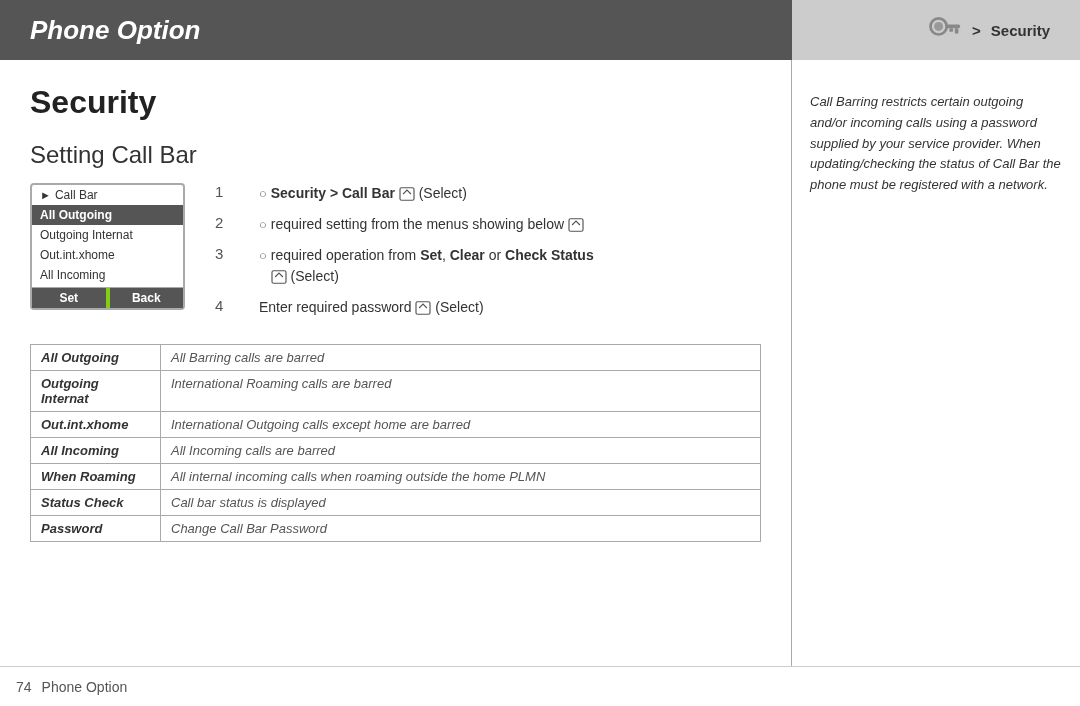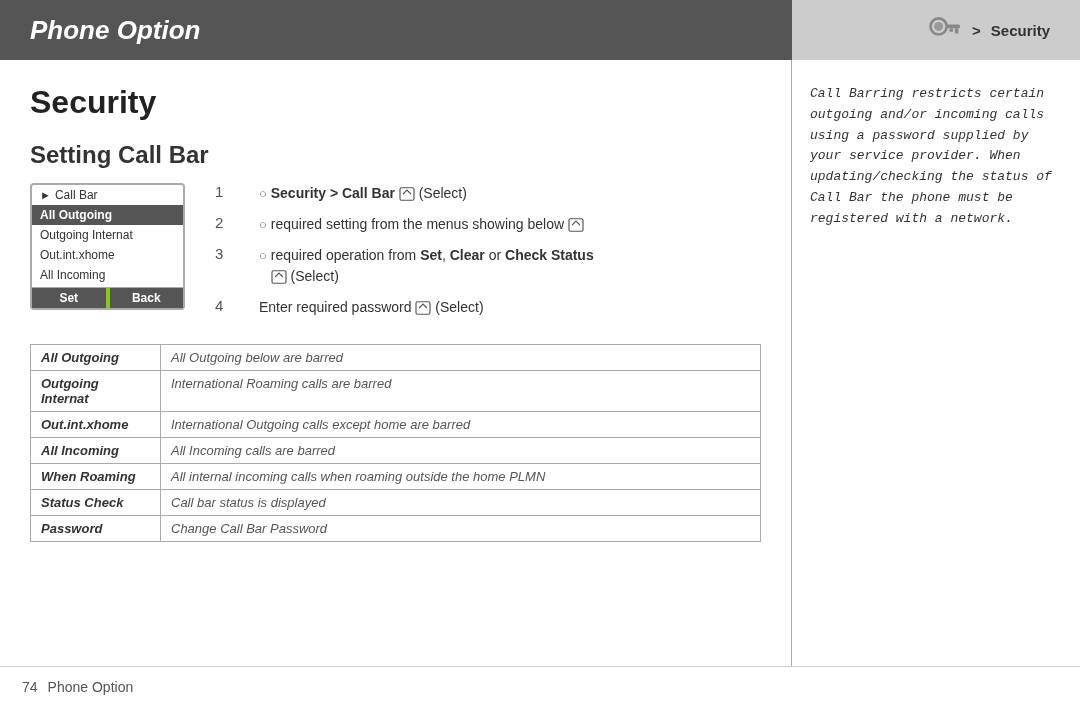--- a/index.html
+++ b/index.html
@@ -65,21 +65,21 @@
 
     .page-title {
       font-size: 32px;
       font-weight: bold;
       color: #222;
       margin-bottom: 20px;
     }
 
     .section-title {
       font-size: 24px;
-      font-weight: bold;
+      font-weight: normal;
       color: #333;
       margin-bottom: 14px;
     }
 
     .body-text {
       font-size: 14px;
       color: #333;
       margin-bottom: 6px;
     }
 
@@ -169,40 +169,39 @@
       font-style: italic;
     }
     .call-bar-table td:last-child {
       color: #555;
       font-style: italic;
     }
 
     
     .sidebar {
       width: 288px;
-      padding: 24px 18px;
-      font-family: Liberation Mono, monospace;
+      padding: 32px 18px;
     }
     .sidebar-text {
       font-size: 13px;
       color: #333;
       font-style: italic;
       line-height: 1.6;
     }
 
     
     .footer {
       position: absolute;
       bottom: 0;
       left: 0;
       right: 0;
       height: 40px;
       display: flex;
       align-items: center;
-      padding: 0 22px;
+      padding: 0 16px;
       border-top: 1px solid #ccc;
       background: #fff;
     }
     .footer-page {
       font-size: 14px;
       color: #555;
       margin-right: 10px;
     }
     .footer-section {
       font-size: 14px;
@@ -319,21 +318,21 @@
             (Select)
           </span>
         </div>
       </div>
     </div>
 
     <table class="call-bar-table">
       <tbody id="table-body">
       <tr>
             <td>All Outgoing</td>
-            <td>All Outgoing below are barred</td>
+            <td>All Barring calls are barred</td>
           </tr>
           <tr>
             <td>Outgoing Internat</td>
             <td>International Roaming calls are barred</td>
           </tr>
           <tr>
             <td>Out.int.xhome</td>
             <td>International Outgoing calls except home are barred</td>
           </tr>
           <tr>

